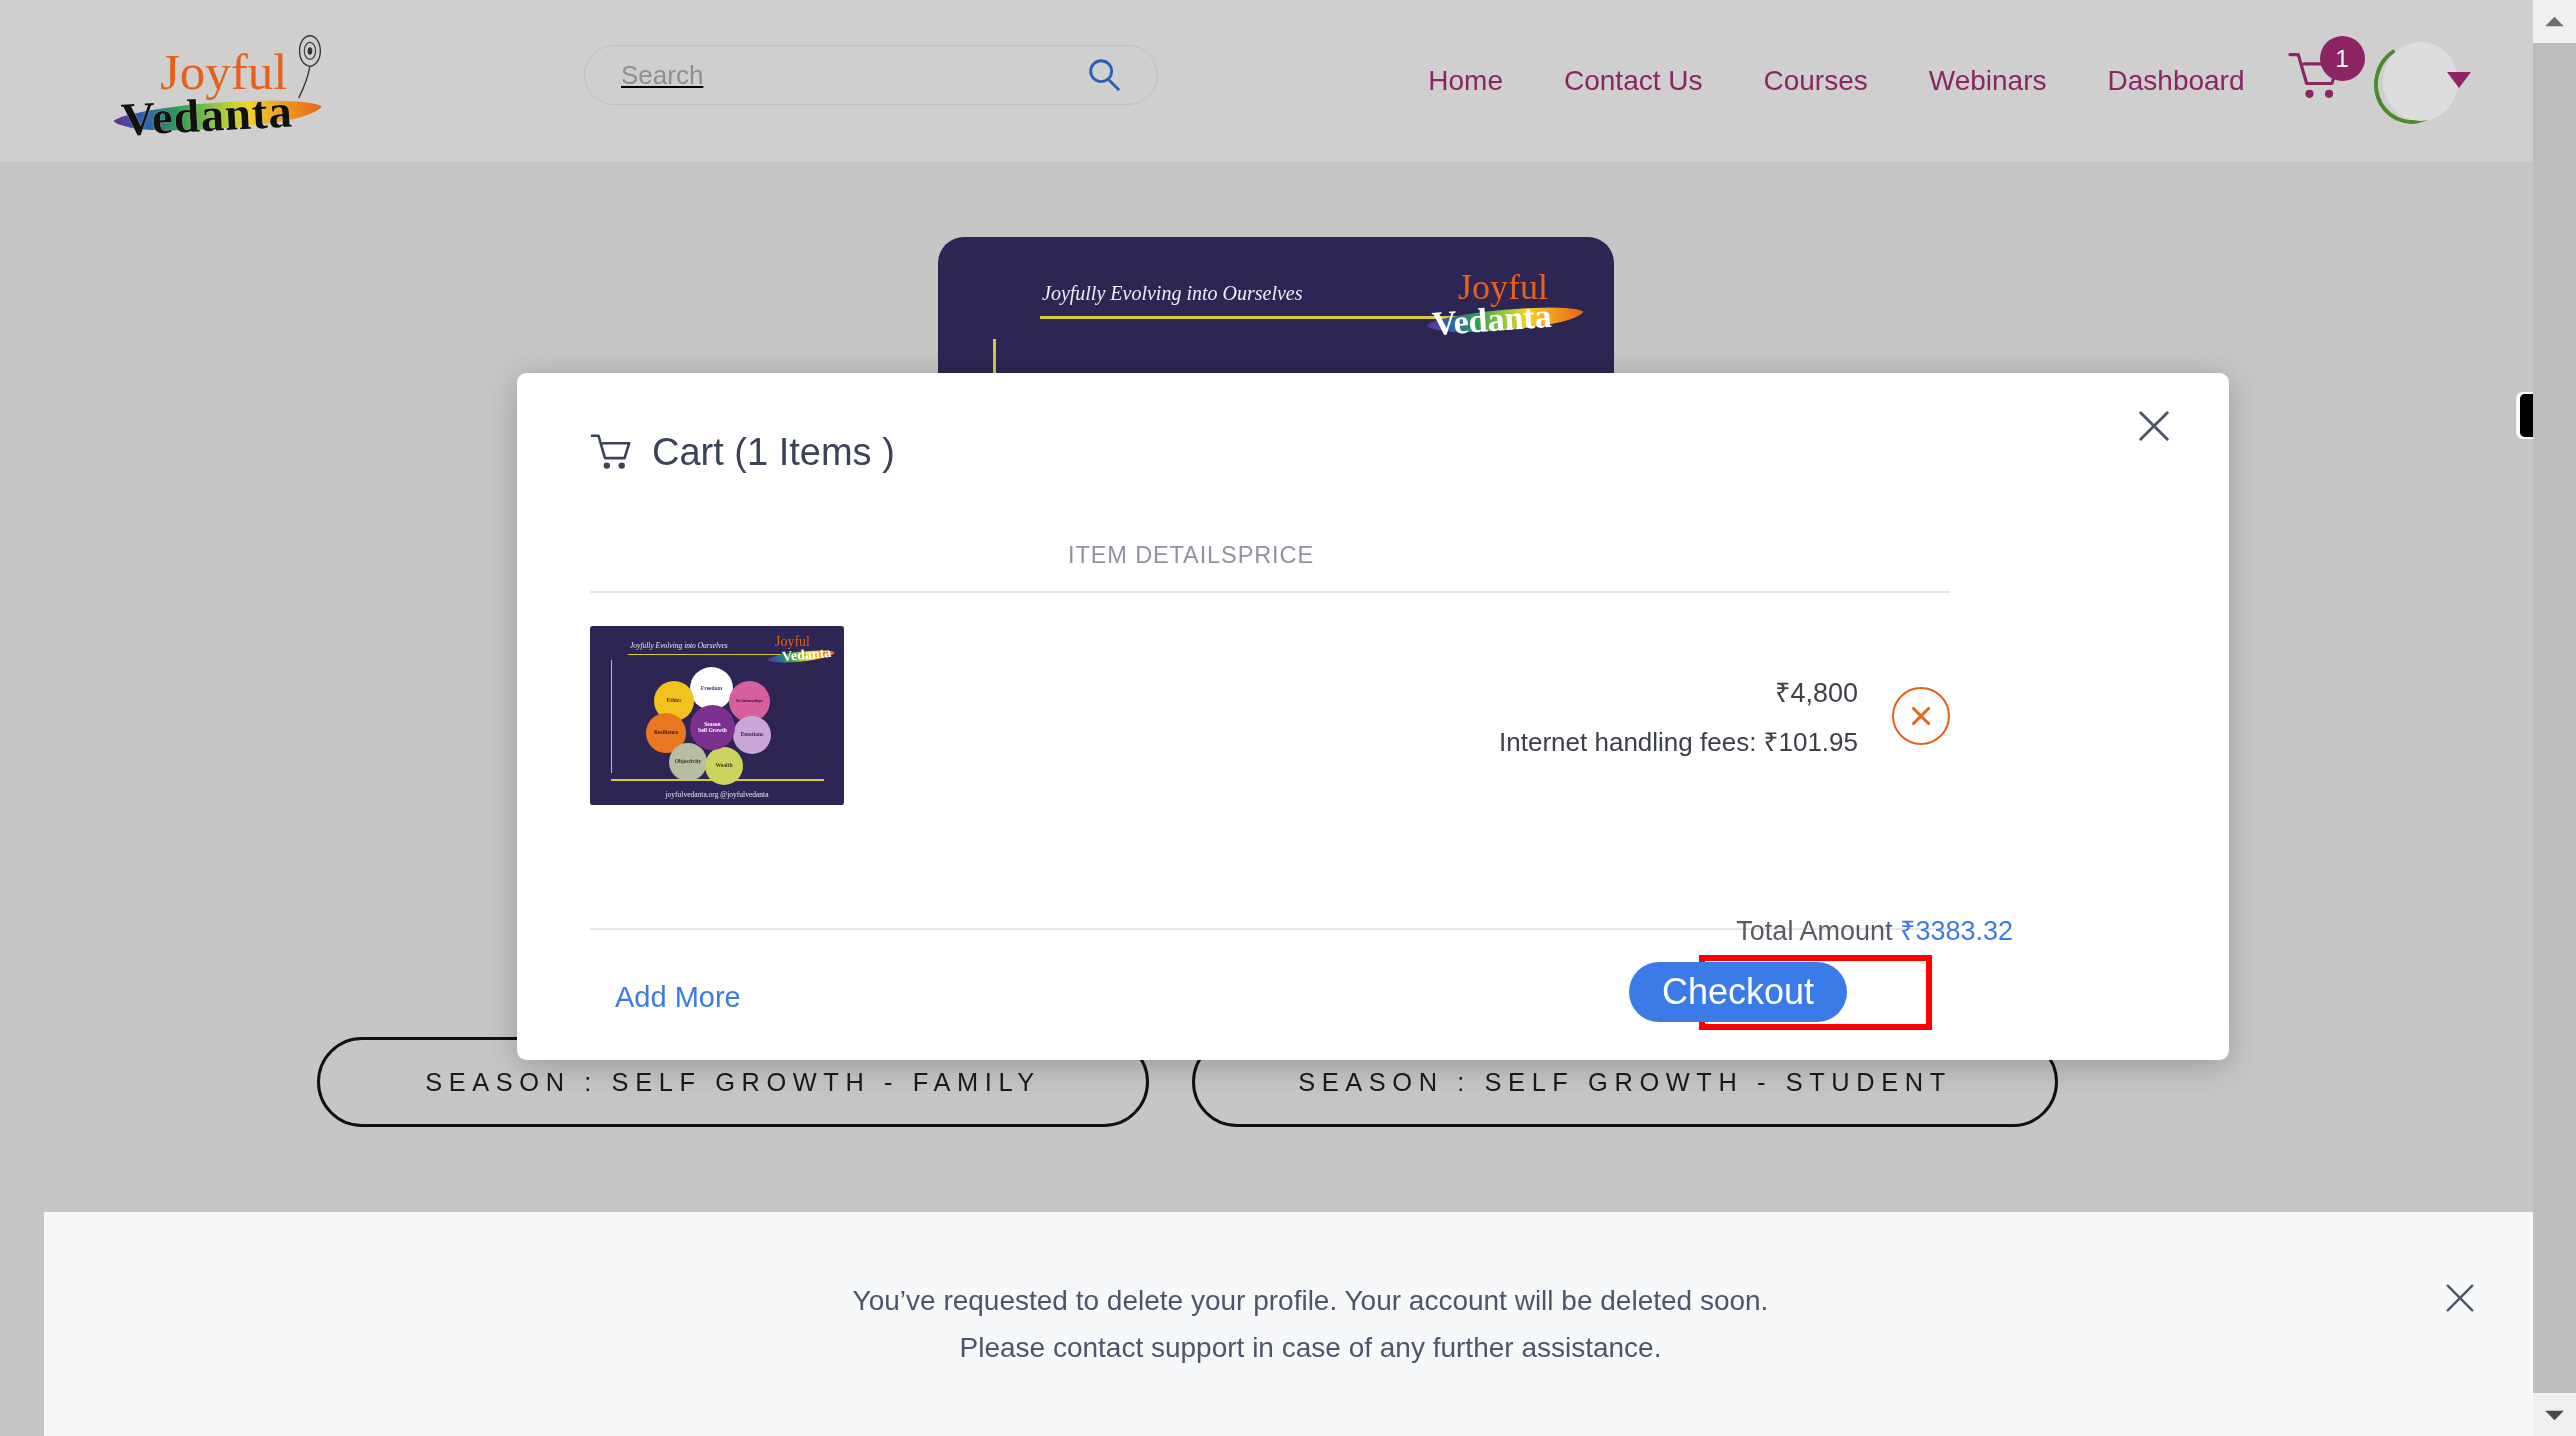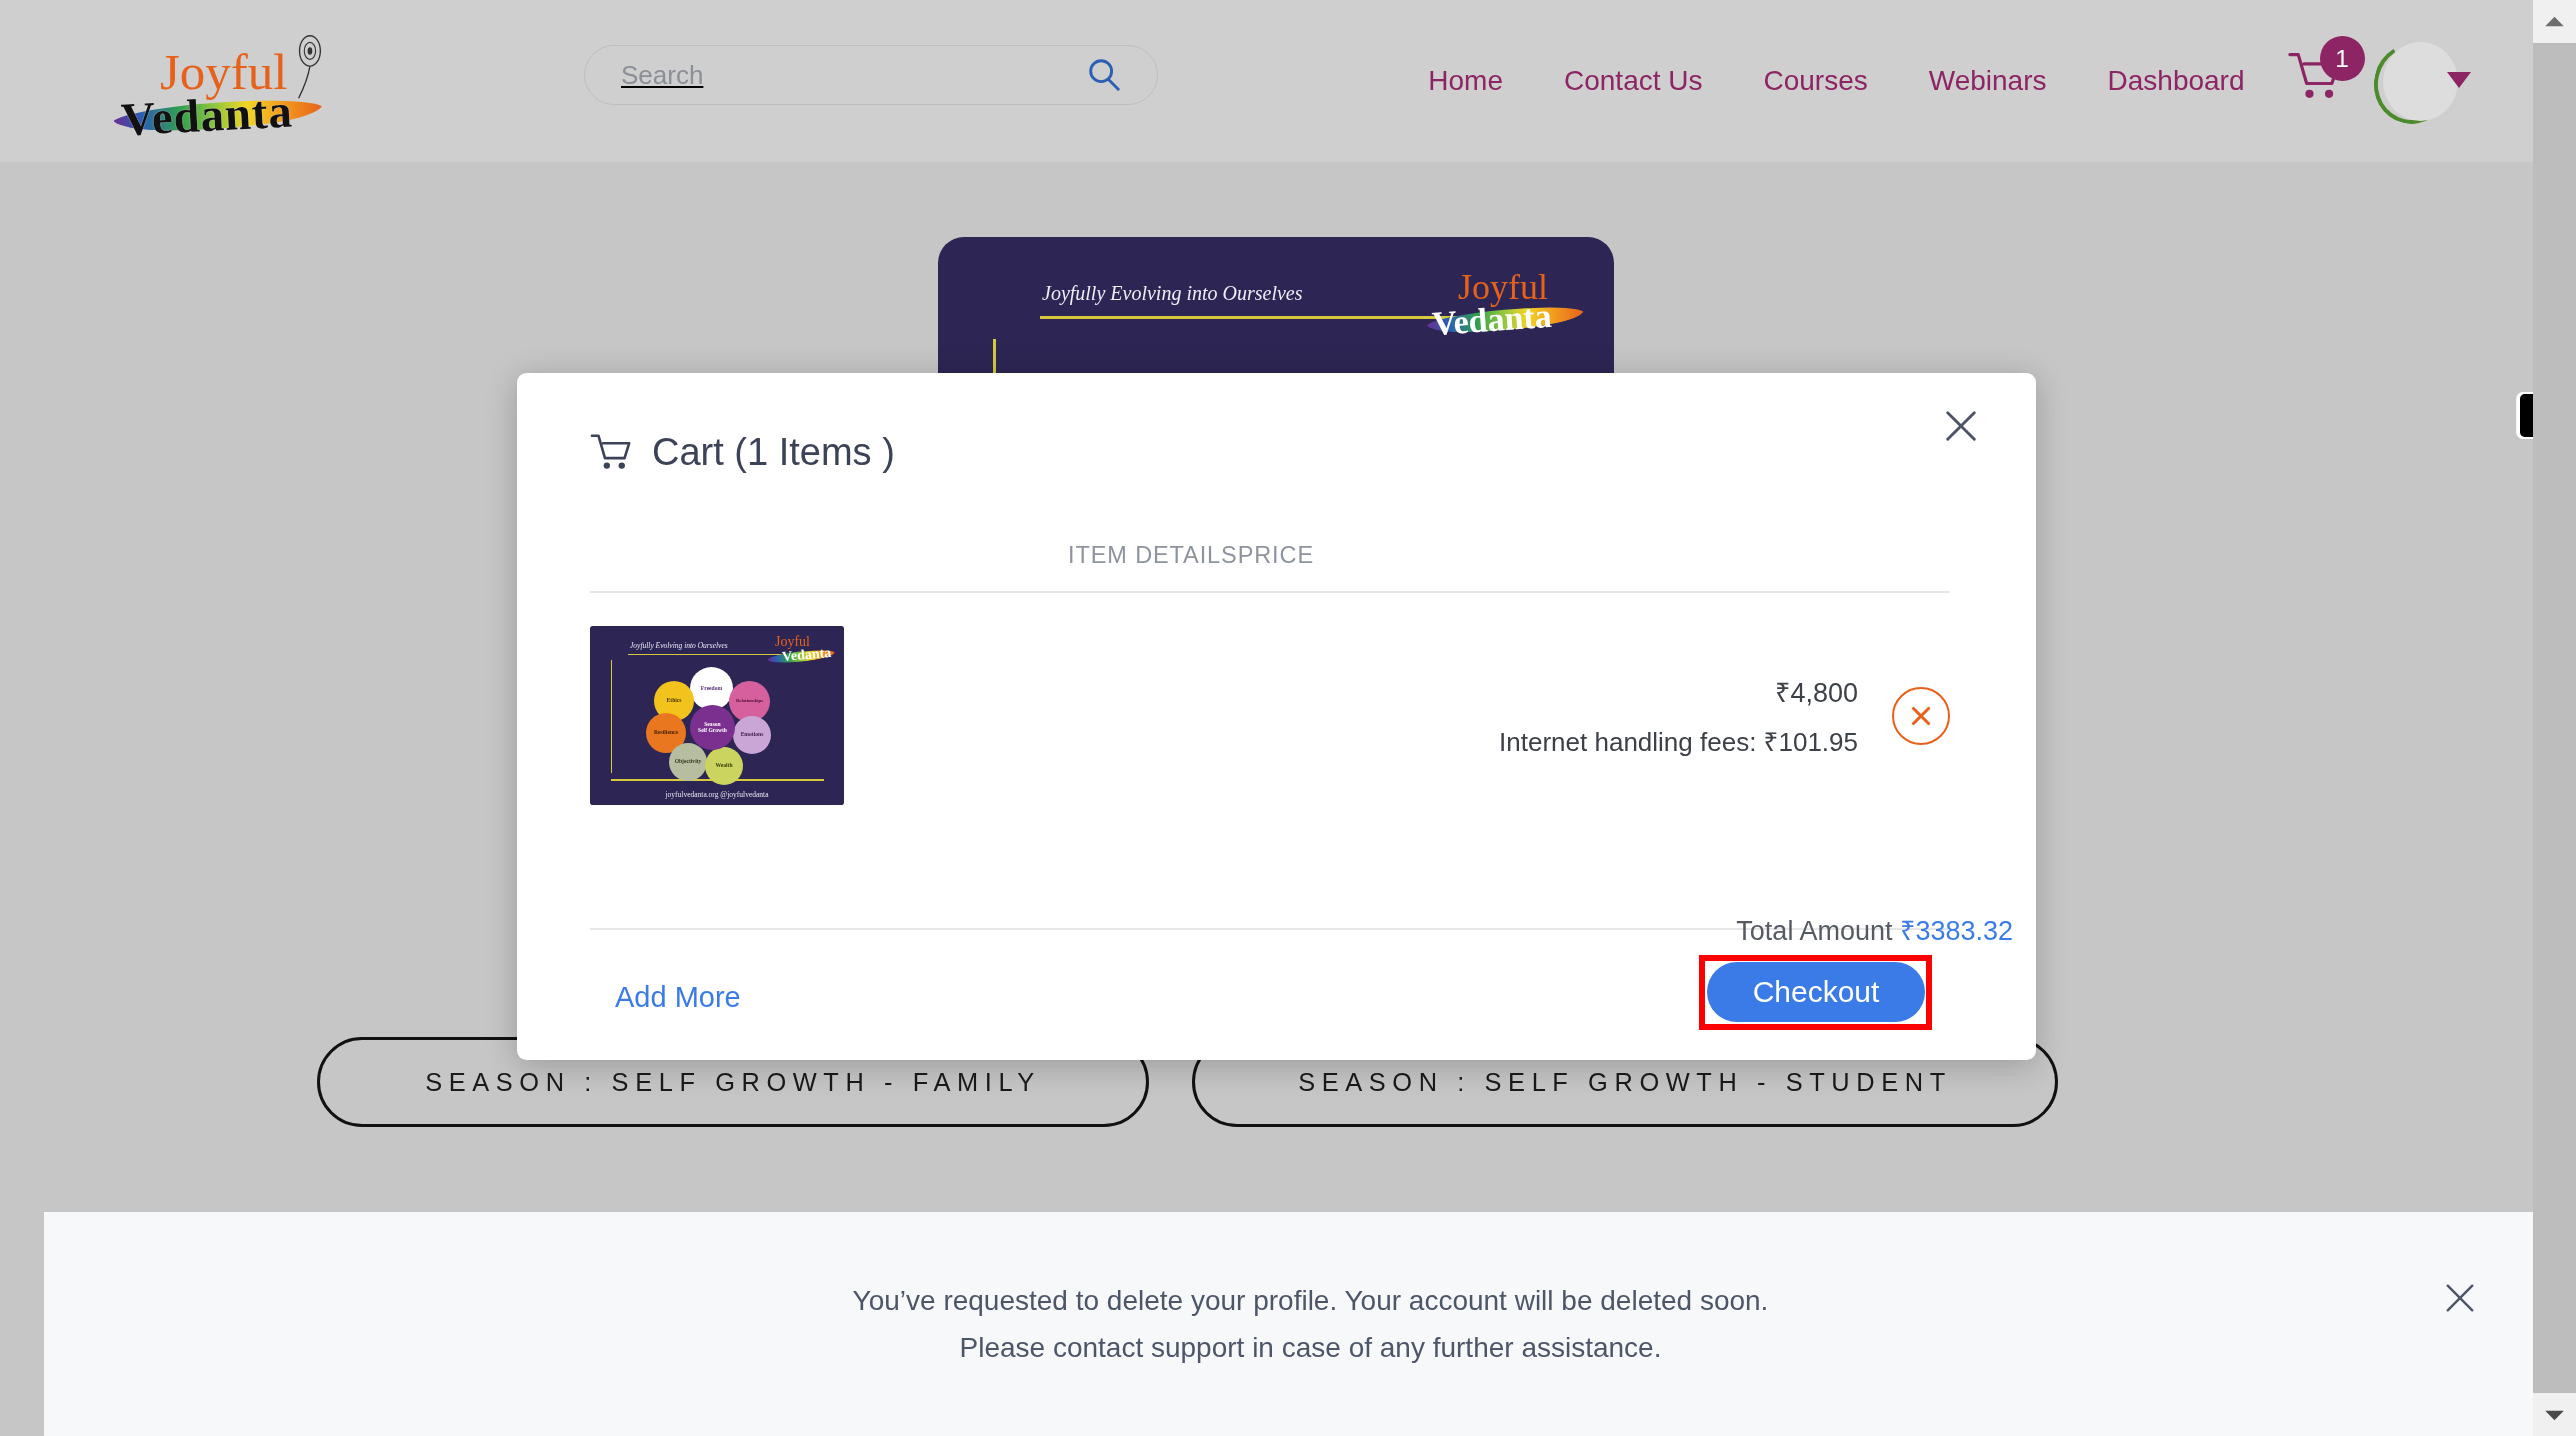--- a/index.html
+++ b/index.html
@@ -178,21 +178,21 @@
     font-size: 25.4px; letter-spacing: 6.6px; color: #1a1a1a;
     background: transparent; cursor: pointer;
     white-space: nowrap;
   }
   .pill-family { left: 317px; top: 1037px; width: 832px; }
   .pill-student { left: 1192px; top: 1037px; width: 866px; }
 
   
   .modal {
     position: absolute; left: 517px; top: 373px;
-    width: 1519px; height: 330px;
+    width: 1712px; height: 330px;
     height: 331px;
     background: #fff;
     border-radius: 9.4px;
     box-shadow: 0 5.6px 32px rgba(0,0,0,.22);
   }
   .modal {
     height: 687px;
   }
   .modal-close {
     position: absolute; right: 49px; top: 26px;
@@ -294,26 +294,26 @@
   .addmore {
     position: absolute; left: 615px; top: 981px;
     font-size: 29px; color: #3b7be8; cursor: pointer;
   }
   .checkout-highlight {
     position: absolute; left: 1699px; top: 955px;
     width: 233px; height: 75px;
     border: 6.6px solid #ff0000;
   }
   .checkout-btn {
-    position: absolute; left: 1707px; top: 962px;
+    position: absolute; left: 1629px; top: 962px;
     width: 218px; height: 60px;
     background: #3b7be8; color: #fff;
     border: none; border-radius: 32px;
     font-family: "Liberation Sans", sans-serif;
-    font-size: 30px; cursor: pointer;
+    font-size: 36px; cursor: pointer;
   }
 
   
   .banner {
     position: absolute; left: 0; bottom: 0;
     width: 2533px; height: 225px;
     background: #f7f8fa;
     display: flex; flex-direction: column;
     align-items: center; justify-content: center;
     gap: 15px;

